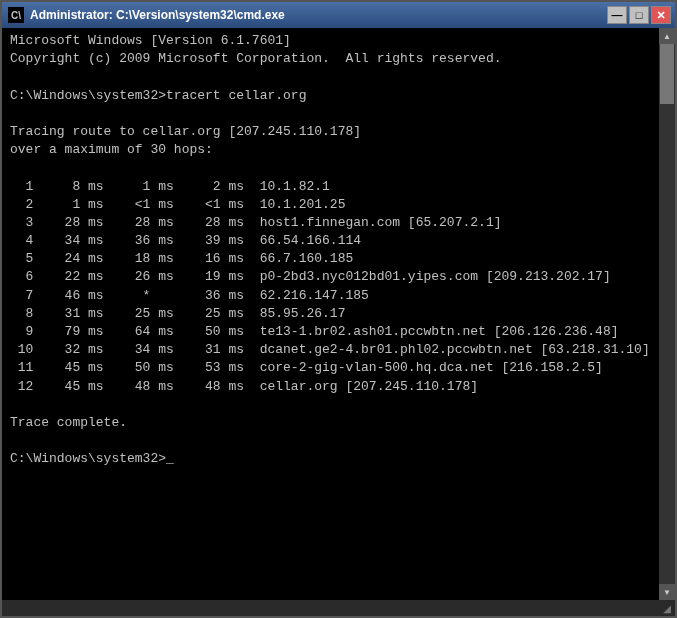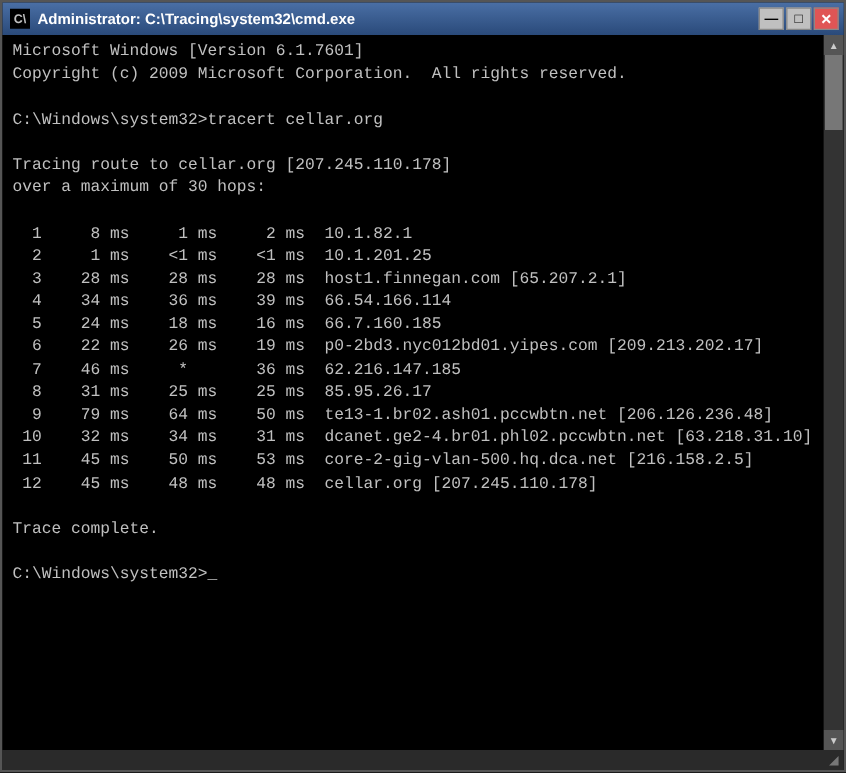--- a/index.html
+++ b/index.html
@@ -156,21 +156,21 @@
     }
   </style>
 </head>
 <body>
 
 <div class="window">
 
   <div class="title-bar">
     <div class="title-bar-left">
       <div class="title-icon">C\</div>
-      <span class="title-text">Administrator: C:\Tracing\system32\cmd.exe</span>
+      <span class="title-text">Administrator: C:\Version\system32\cmd.exe</span>
     </div>
     <div class="title-bar-buttons">
       <div class="tb-btn tb-btn-min">—</div>
       <div class="tb-btn tb-btn-max">□</div>
       <div class="tb-btn tb-btn-close">✕</div>
     </div>
   </div>
 
   <div class="console-area">
     <div class="console-content" id="console-output">Microsoft Windows [Version 6.1.7601]

